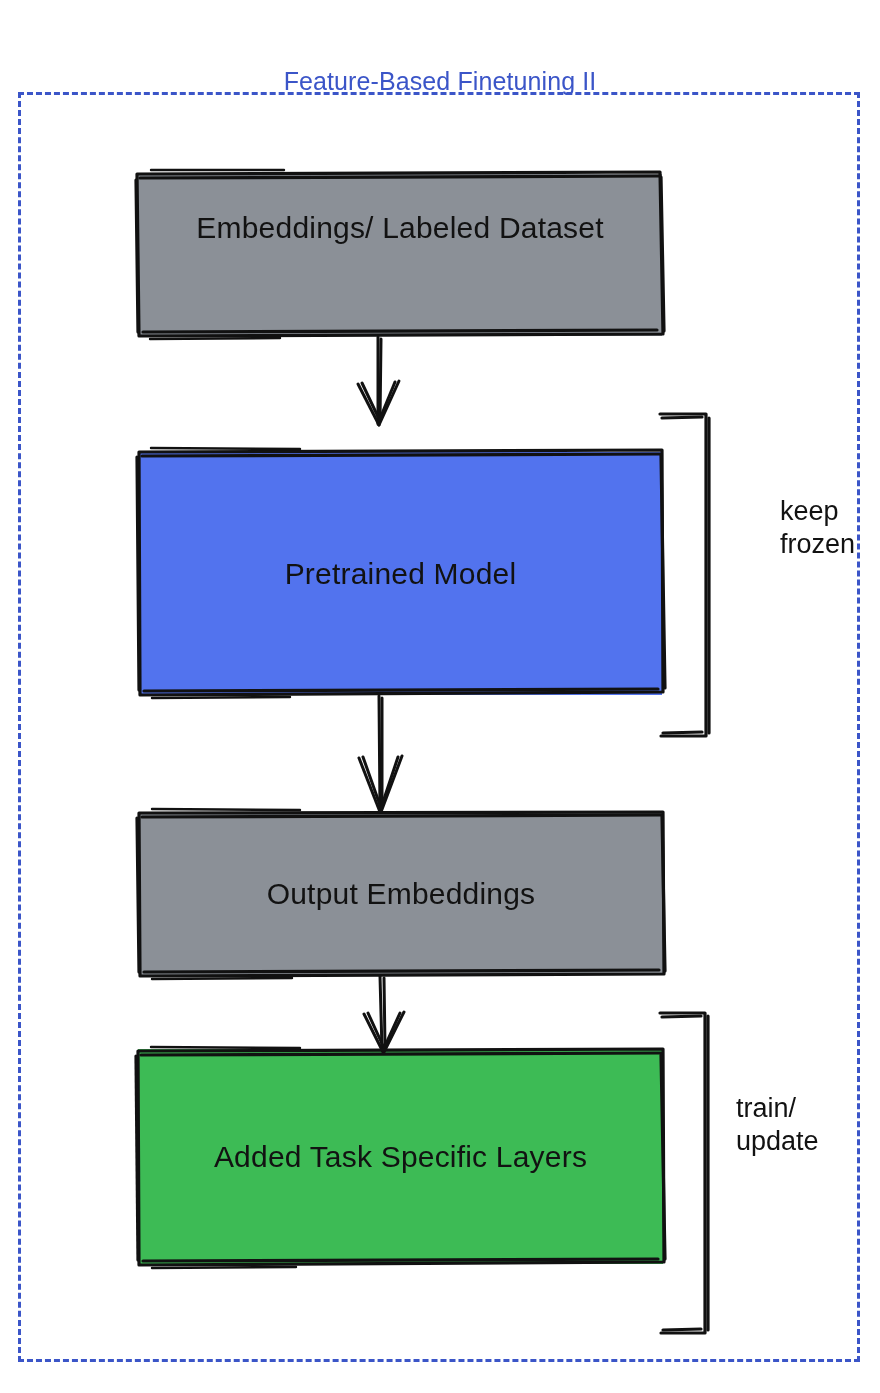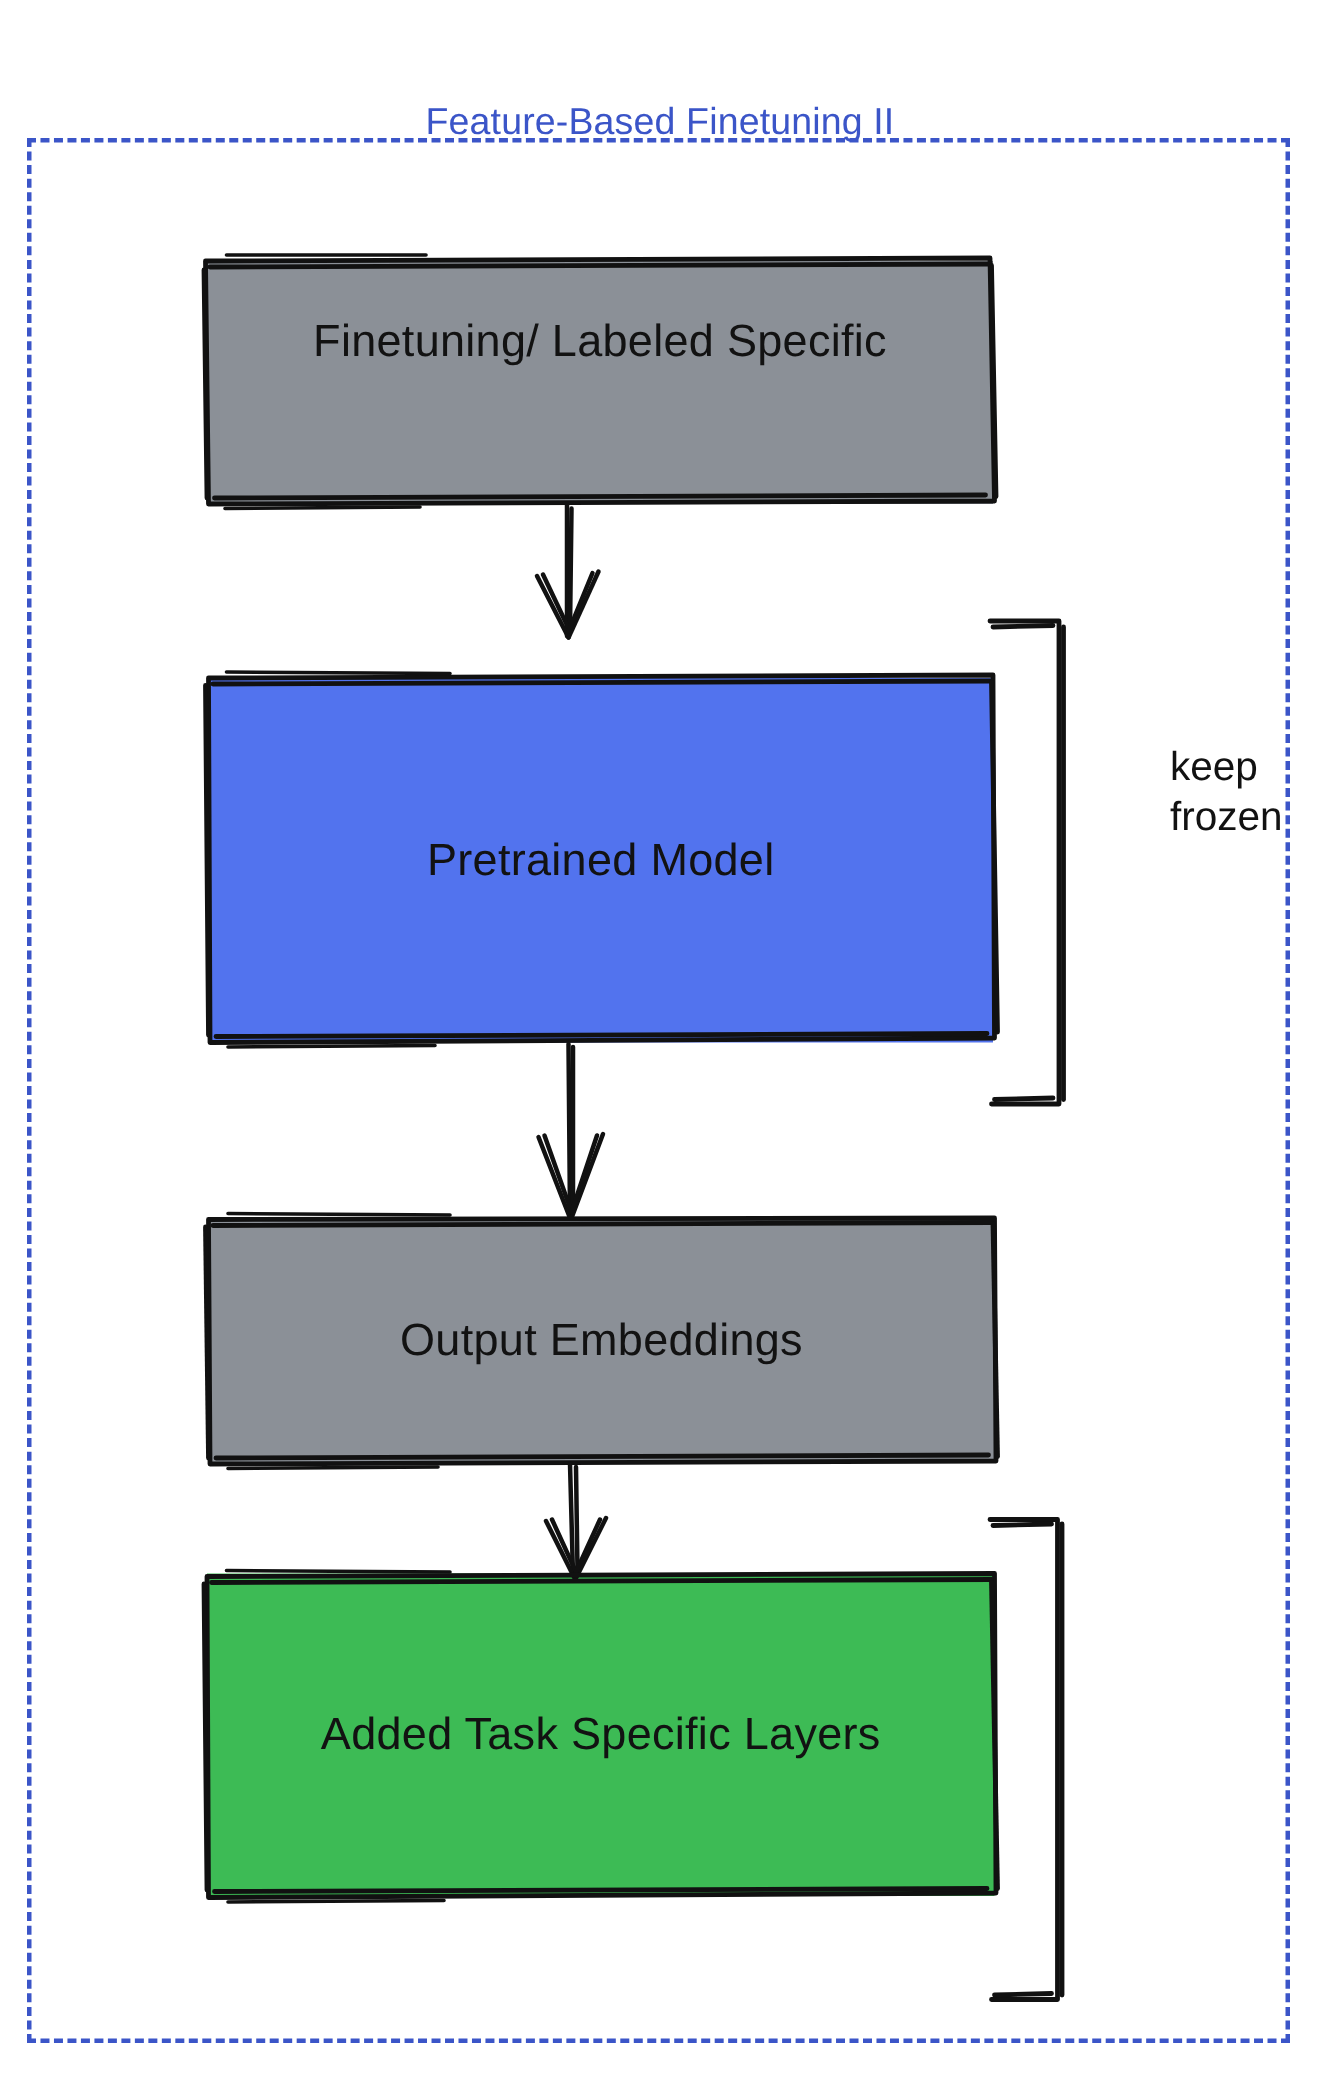--- a/index.html
+++ b/index.html
@@ -116,21 +116,21 @@
 </head>
 <body>
 
 <div id="canvas">
 
   <div class="diagram-title">Feature-Based Finetuning II</div>
 
   <div class="dashed-frame"></div>
 
   <div class="node" id="node-dataset">
-    <span class="node-label">Finetuning/ Labeled Specific</span>
+    <span class="node-label">Embeddings/ Labeled Dataset</span>
   </div>
 
   <div class="node" id="node-pretrained">
     <span class="node-label">Pretrained Model</span>
   </div>
 
   <div class="node" id="node-embeddings">
     <span class="node-label">Output Embeddings</span>
   </div>
 
@@ -229,14 +229,16 @@
         <path d="M708 1016 L708 1330"></path>
         <path d="M663 1330 L701 1329"></path>
       </g>
 
     </g>
   </svg>
 
   <div class="side-label" id="label-keep-frozen">keep
 frozen</div>
 
+  <div class="side-label" id="label-train-update">train/
+update</div>
 
 </div>
 
 </body></html>

